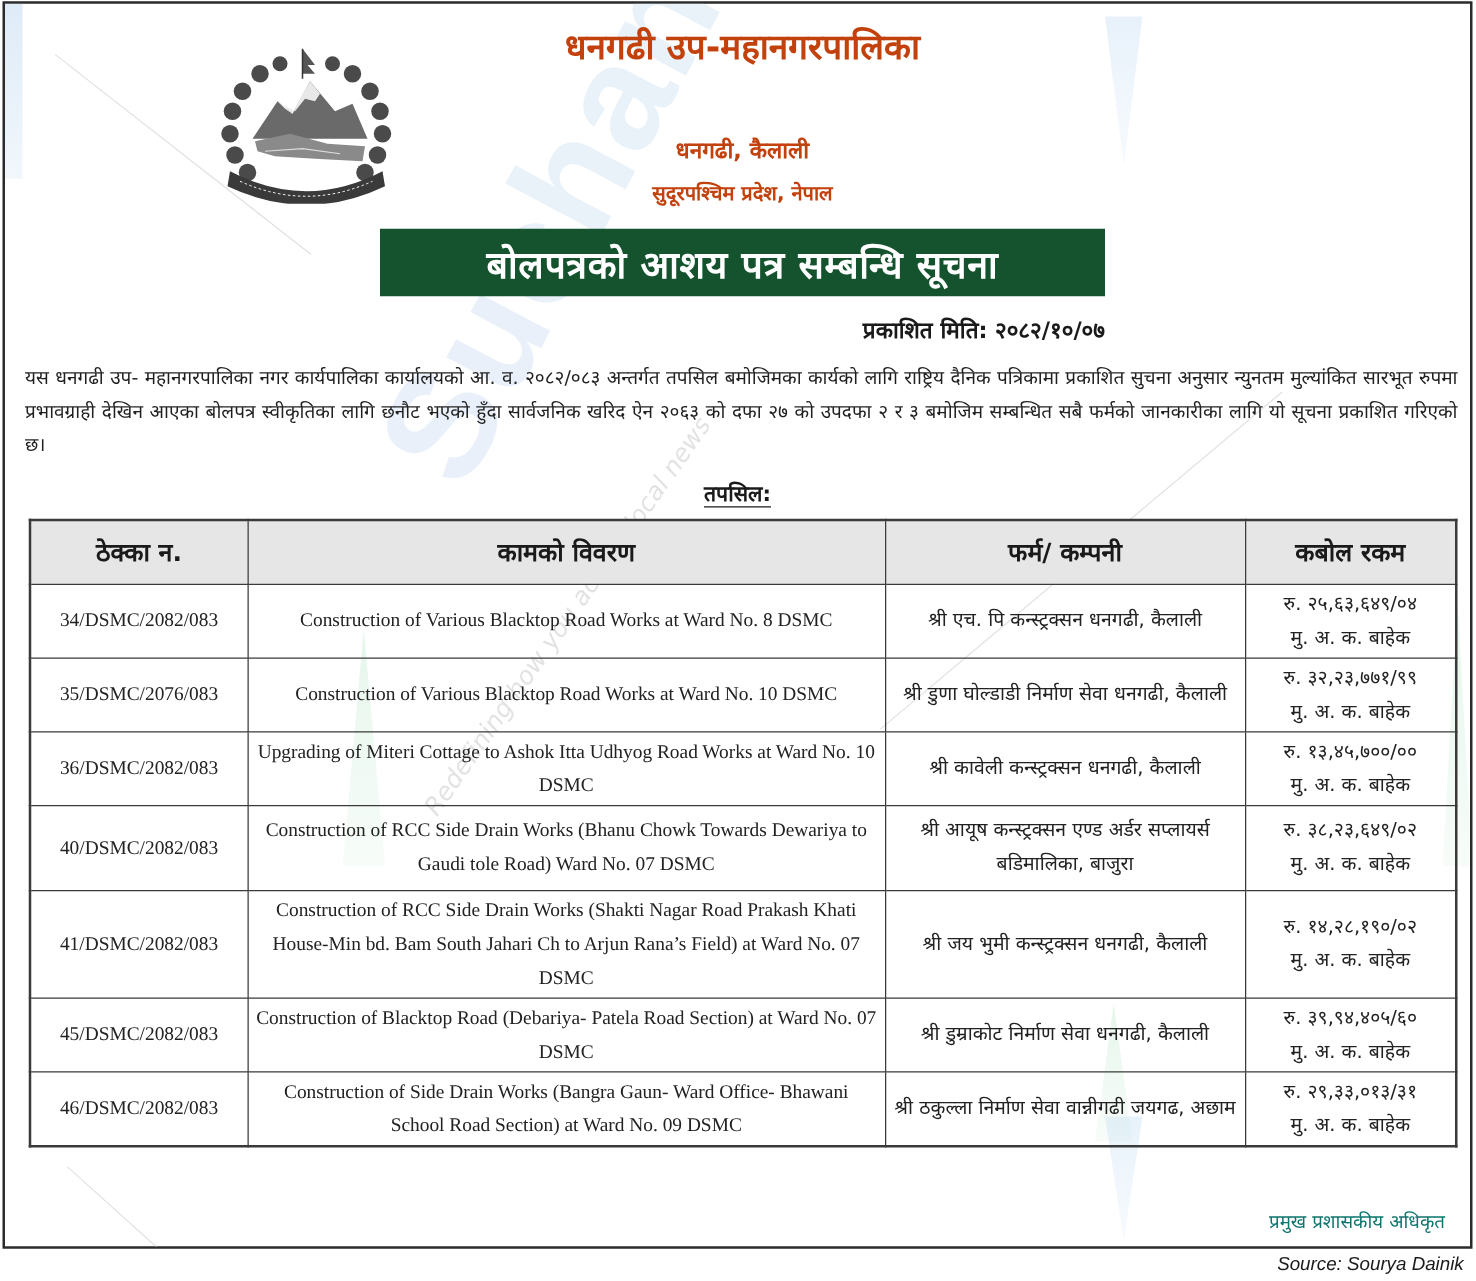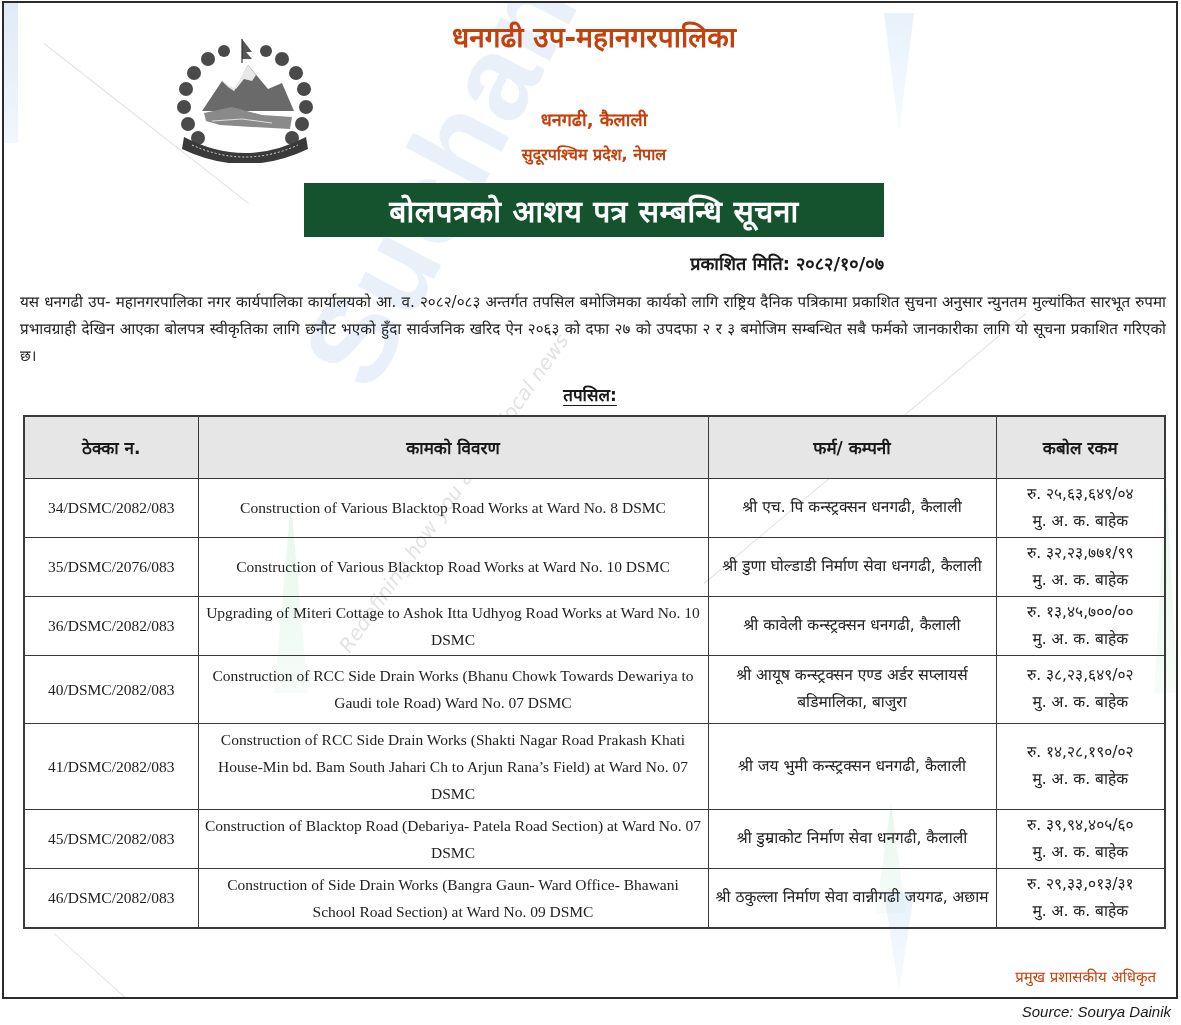--- a/index.html
+++ b/index.html
@@ -59,29 +59,29 @@
     table.notice {
       position: absolute; left: 19px; top: 412px; width: 1141px;
       border-collapse: collapse; table-layout: fixed;
       border: 2px solid #3a3a3a;
     }
     table.notice th, table.notice td {
       border: 1px solid #3a3a3a; text-align: center; vertical-align: middle;
       padding: 2px 6px;
     }
     table.notice th {
-      background: #e6e6e6; height: 62px; font-size: 17px; font-weight: bold;
+      background: #e6e6e6; height: 51px; font-size: 20px; font-weight: bold;
     }
     table.notice td { font-size: 15.5px; line-height: 27px; color: #222; }
     td.c-id, td.c-desc { font-family: "Liberation Serif", "DejaVu Serif", serif; font-size: 16px; }
     td.c-firm { font-size: 14.5px; margin-top: 18px; }
     td.c-amt { font-size: 14px; line-height: 27px; margin-top: 28px; }
     .amt-line { display: block; }
 
-    .signatory { position: absolute; right: 20px; top: 963px; font-size: 15px; color: #c2410c; }
+    .signatory { position: absolute; right: 20px; top: 963px; font-size: 15px; color: #0f766e; }
     .source { position: absolute; right: 10px; top: 1003px; font-size: 15px; font-style: italic;
       font-family: "Liberation Sans", sans-serif; color: #1a1a1a; }
   </style>
 </head>
 <body>
 
 <div class="frame">
 
   <div class="wm-band-left"></div>
   <div class="wm-line" style="left:40px;top:40px;width:260px;transform:rotate(38deg);"></div>

